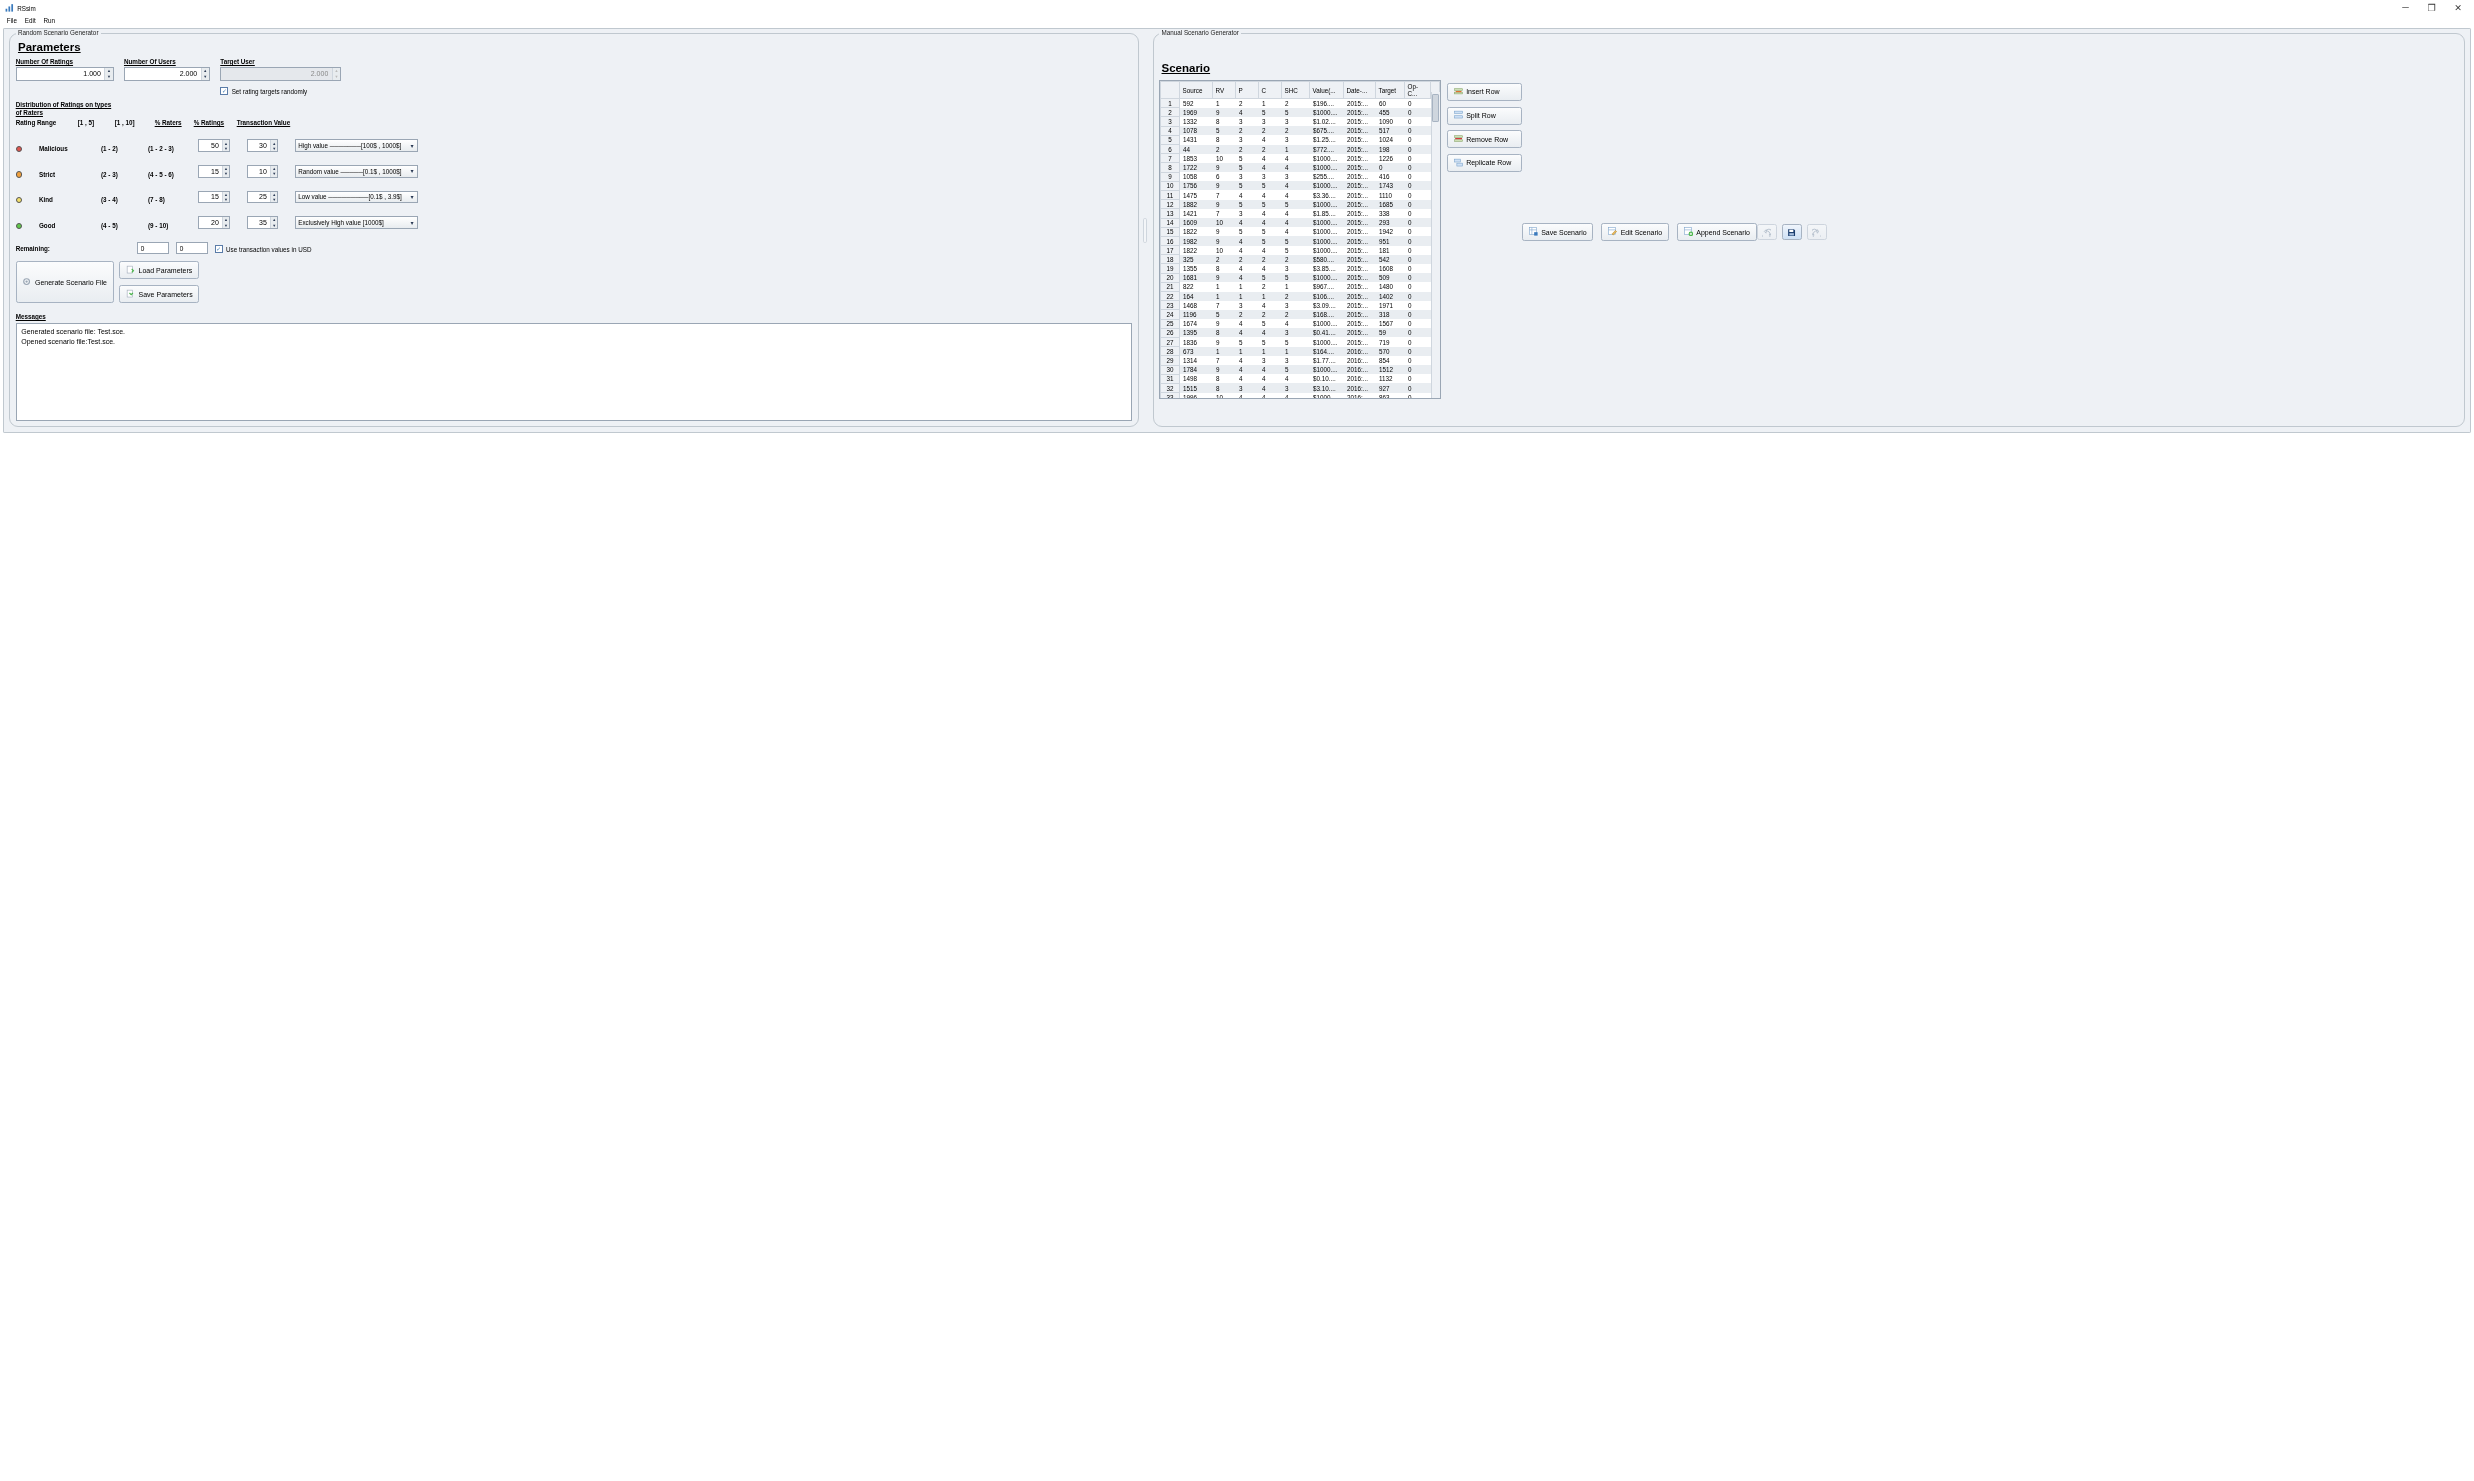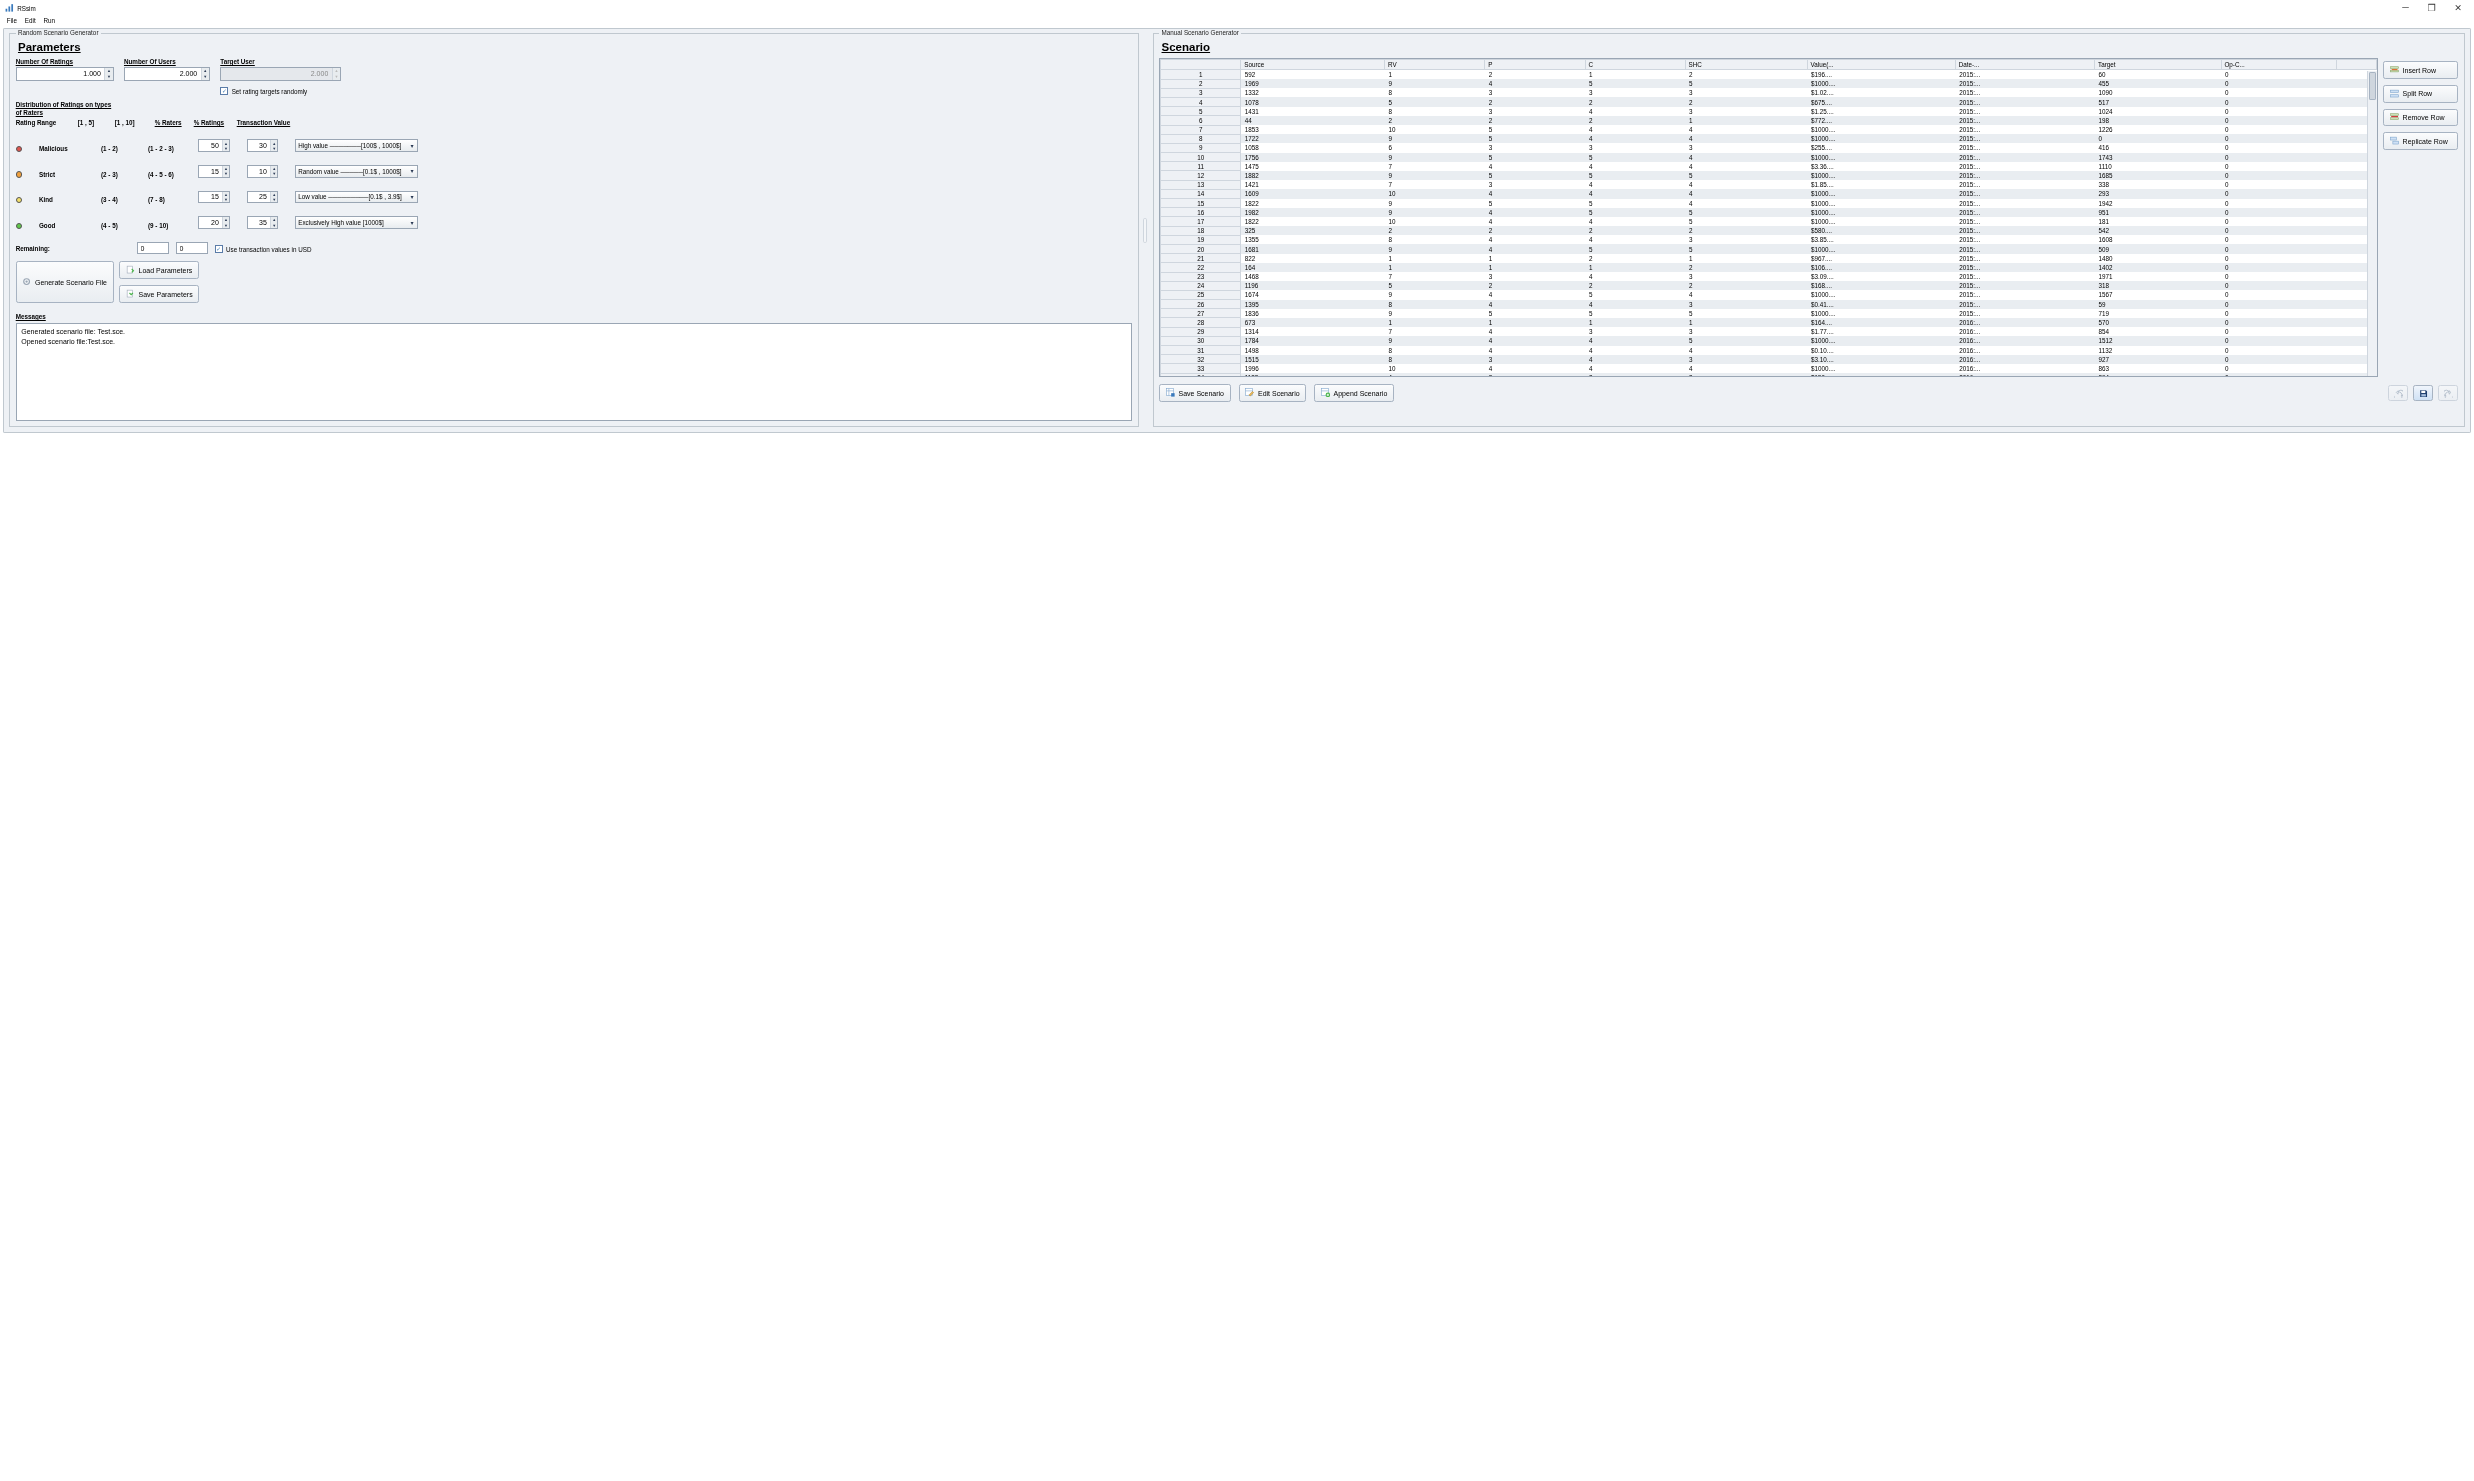--- a/index.html
+++ b/index.html
@@ -9,21 +9,21 @@
   .win-controls { display: flex; gap: 10.3px; align-items: center; padding-right: 3.4px; font-size: 9.2px; color: #333; margin-top: -2.3px;}
   .win-btn { width: 16px; text-align: center; cursor: default; }
   .menubar { display:flex; gap: 1.1px; padding: 1.1px 3.4px 2.3px 3.4px; }
   .menu-item { padding: 1.1px 3.4px; }
   .outer-frame { border: 0.6px solid #c0c8cf; margin: 1.1px 3.4px 3.4px 3.4px; padding: 0; background: #eef1f5; border-radius: 1.1px;}
   .tabbar { display:flex; align-items:flex-end; padding: 1.1px 2.3px 0 2.3px; gap: 0px; }
   .tab { display:flex; align-items:center; gap:3.4px; border:0.6px solid #9aa6b4; border-bottom:none; padding:2.3px 4.6px; background:#e8ecef; border-radius:2.3px 2.3px 0 0; font-weight:bold; font-style: italic; font-size: 7.5px; color: #003a6e;}
   .tab.active { background:#f0f3f7; }
   .tab-icon { width:10.3px; height:10.3px; background:#fff; border:0.6px solid #9db4c8; display:inline-flex; align-items:center; justify-content:center; font-size: 6.3px; }
   .main-cols { display:flex; gap:4.6px; padding:3.4px 4.6px 4.6px 4.6px; align-items: stretch;}
-  .groupbox { border:0.6px solid #c0c8cf; border-radius:0; padding:3.4px 5.7px 5.7px 5.7px; background:#eef1f5; position: relative; flex: 1; }
+  .groupbox { border:0.6px solid #c0c8cf; border-radius:9px; padding:3.4px 5.7px 5.7px 5.7px; background:#eef1f5; position: relative; flex: 1; }
   .group-title { position:absolute; top:-4.6px; left:5.7px; background:#eef1f5; padding:0 2.3px; color:#222; font-size:6.3px;}
   .section-head { font-size: 11.5px; font-weight: bold; text-decoration: underline; margin: 3.4px 2.3px 5.7px 2.3px; }
   .param-row { display:flex; gap: 10.3px; margin: 1.1px 0 5.7px 0;}
   .param-col { display:flex; flex-direction:column; gap:1.7px; }
   .label-u { font-weight:bold; text-decoration: underline; font-size: 6.3px;}
   .spinner { display:flex; border:0.6px solid #9aa6b4; background:#fff; width: 98px; align-items:stretch; height: 14px;}
   .spinner.small { width: 32px; height: 12.6px;}
   .spinner.tiny { width: 31px; height: 12.6px;}
   .spinner input { border:none; text-align:right; width:100%; padding:1.1px 3.4px; font-size: 7px; }
   .spinner.disabled input { background: #e5e8ec; color:#888;}
@@ -48,21 +48,21 @@
   .range2 { width: 33px; font-weight:bold;}
   .select { width: 123px; height: 12.6px; border:0.6px solid #9aa6b4; background: linear-gradient(#fff,#e8ecef); display:flex; align-items:center; justify-content:space-between; padding:0 2.3px; font-size: 6.3px;}
   .select .caret { font-size: 5.2px; color:#2b3a55;}
   .remain-row { display:flex; align-items:center; gap: 7px; margin-top:4.6px;}
   .remain-lbl { width: 114px; font-weight: bold;}
   .plain-input { border:0.6px solid #9aa6b4; background:#fff; width:32px; height:12.6px; padding:1.1px 2.9px; font-size:7px;}
   .btn { display:inline-flex; align-items:center; gap:3.4px; border:0.6px solid #a7b3c2; background:linear-gradient(#fbfcfd,#e9edf1); padding: 2.9px 5.7px; border-radius:2.3px; font-size:7px; cursor:pointer;}
   .btn-row { display:flex; gap: 5.7px; margin-top: 7px;}
   .btn-col { display:flex; flex-direction:column; gap: 5.7px;}
   .msg-box { margin-top:2.3px; background:#fff; border:0.6px solid #9aa6b4; height: 98px; padding:3.4px 4.6px; overflow:auto; font-size:7px; line-height: 1.4;}
-  .right-col { display:flex; flex-direction:column; }
+  .right-col { display:flex; flex-direction:row;align-items:center; }
   .scenario-wrap { display:flex; gap:5.7px; align-items:flex-start;}
   .tbl-wrap { border:0.6px solid #9aa6b4; background:#fff; height: 319px; overflow:hidden; position:relative;}
   .tbl { width: 100%; border-collapse: collapse; font-size: 6.3px;}
   .tbl th { background:#eef1f5; border:0.6px solid #cfd6de; padding: 1.1px 2.9px; font-weight:normal; text-align:left; position:sticky; top:0;}
   .tbl td { border-right:0.6px solid transparent; padding: 0.6px 3.4px; }
   .tbl tr:nth-child(even) td { background:#e9edf1; }
   .tbl tr:nth-child(odd) td { background:#fff; }
   .tbl td.idx { background:#eef1f5 !important; border:0.6px solid #cfd6de; text-align:center;}
   .side-btns { display:flex; flex-direction:column; gap: 5.7px; width: 75px;}
   .side-btns .btn { justify-content: flex-start;}

